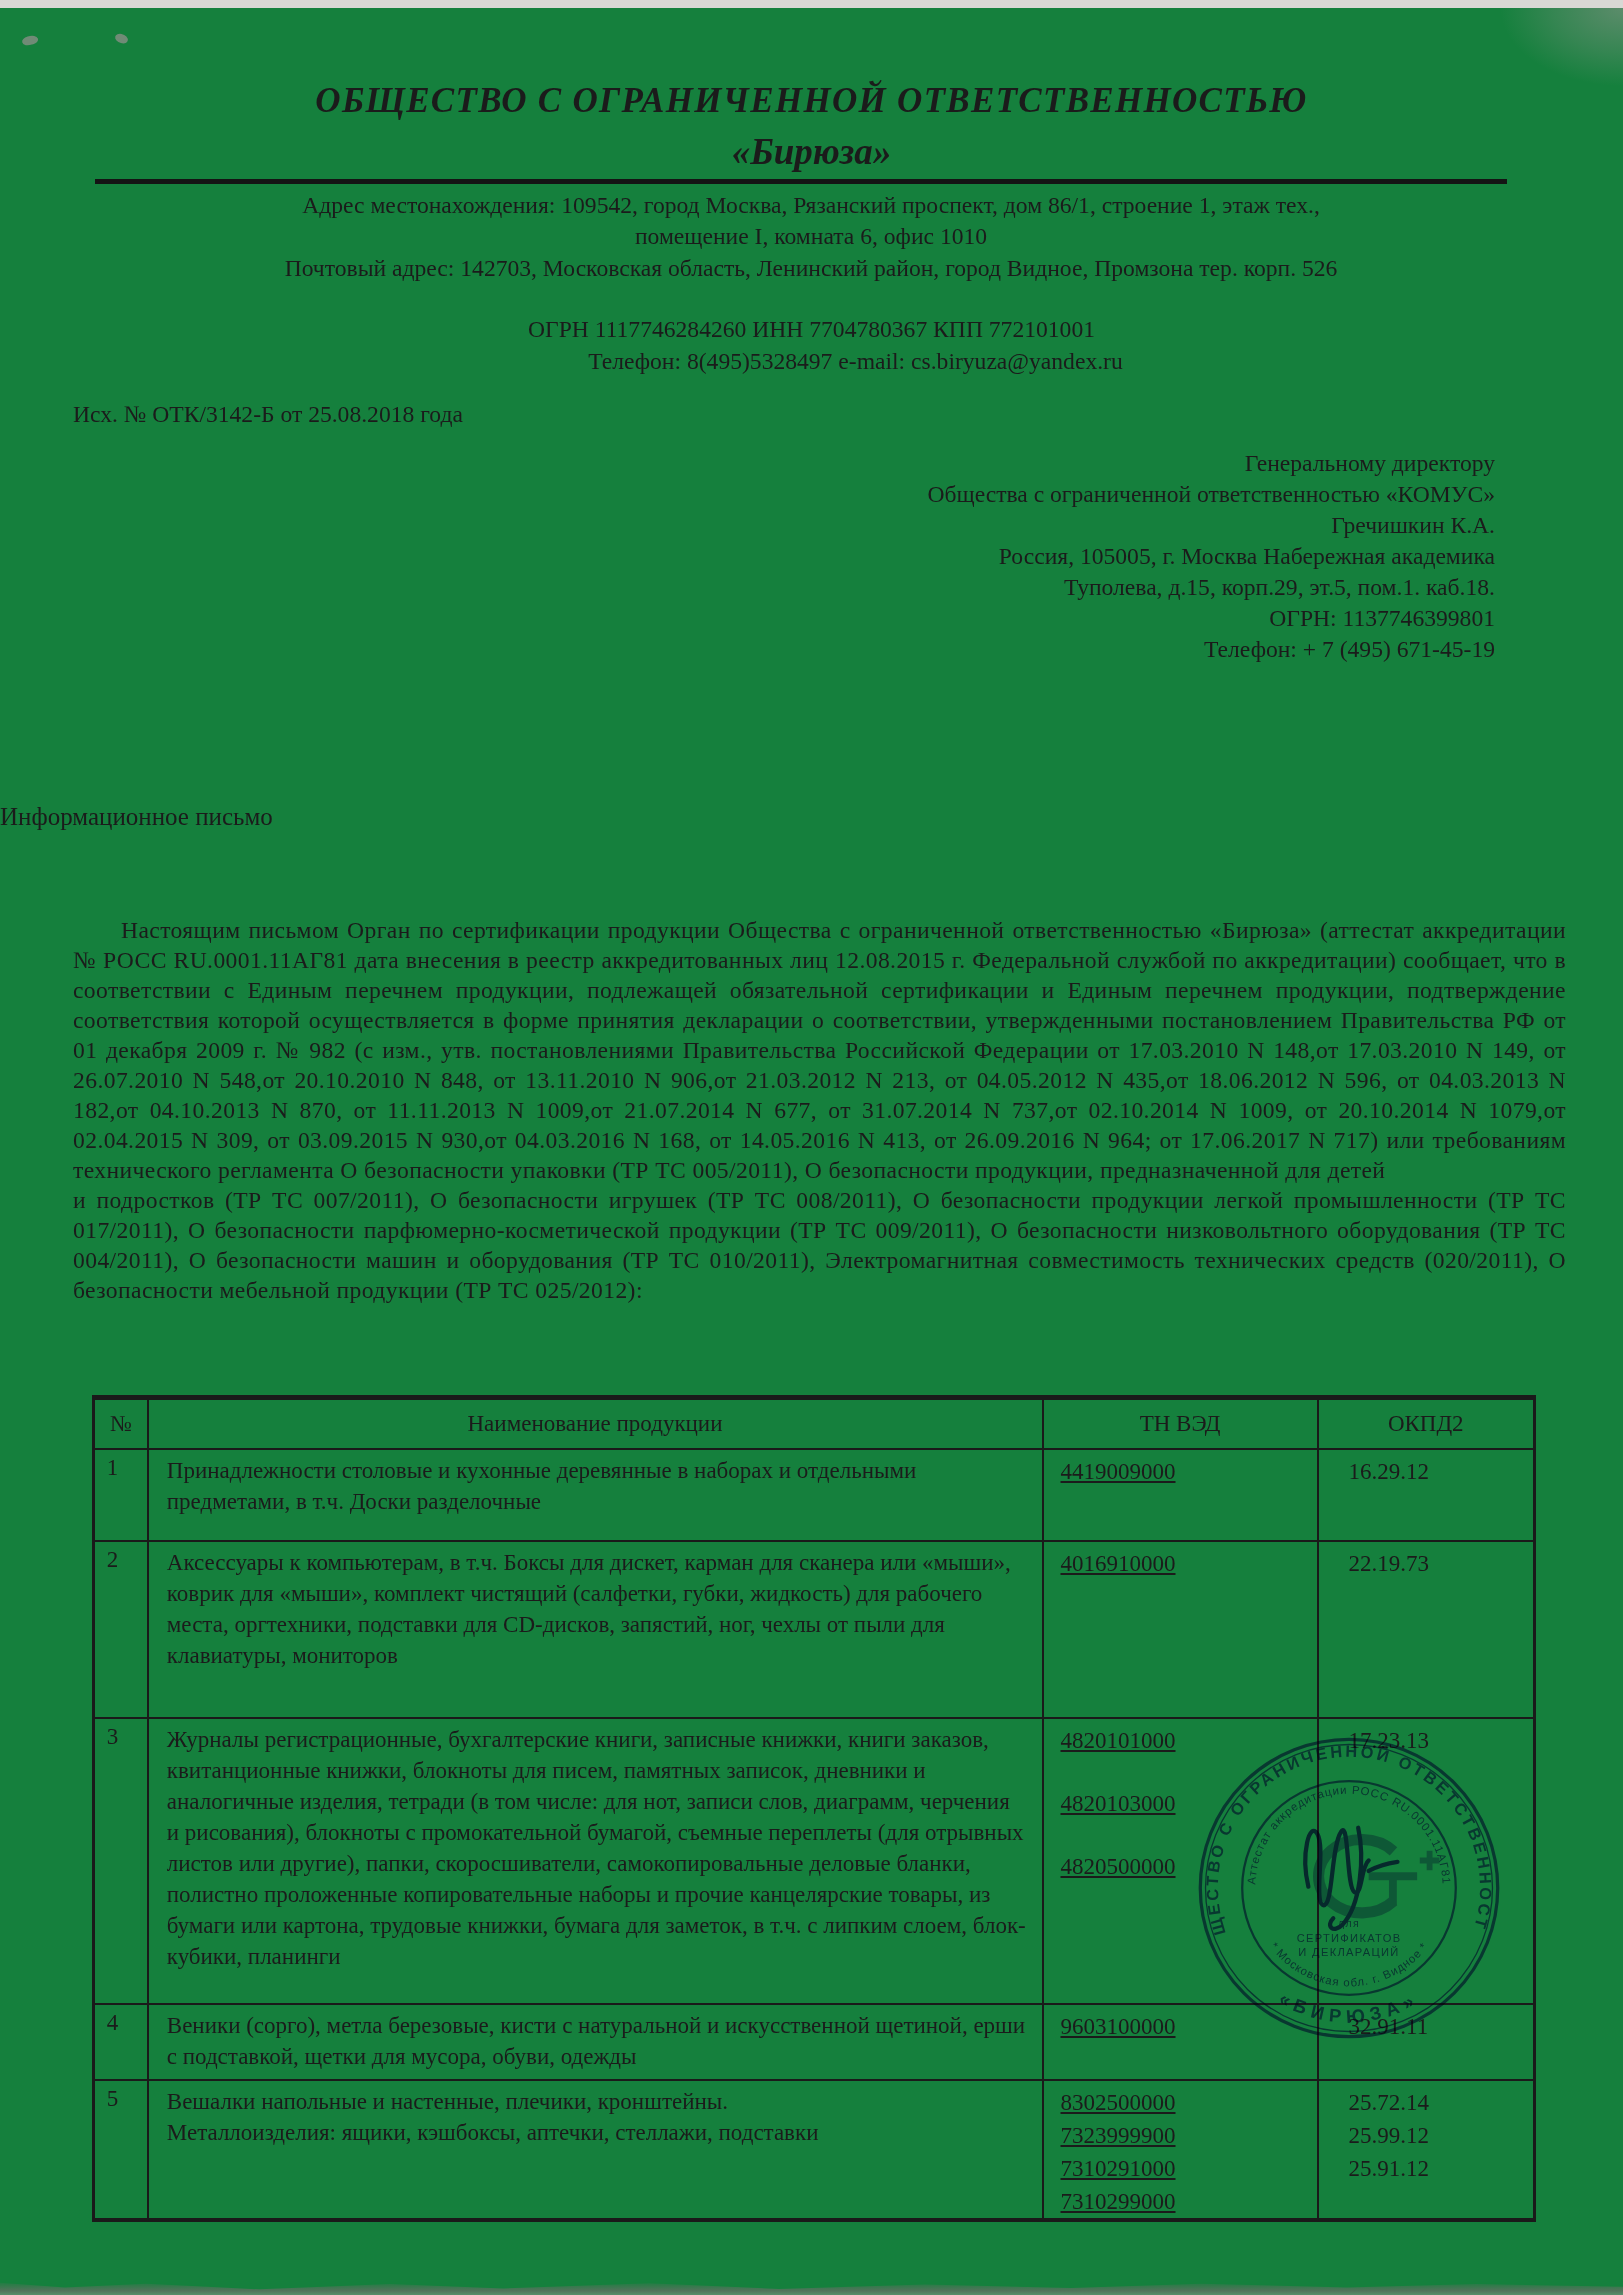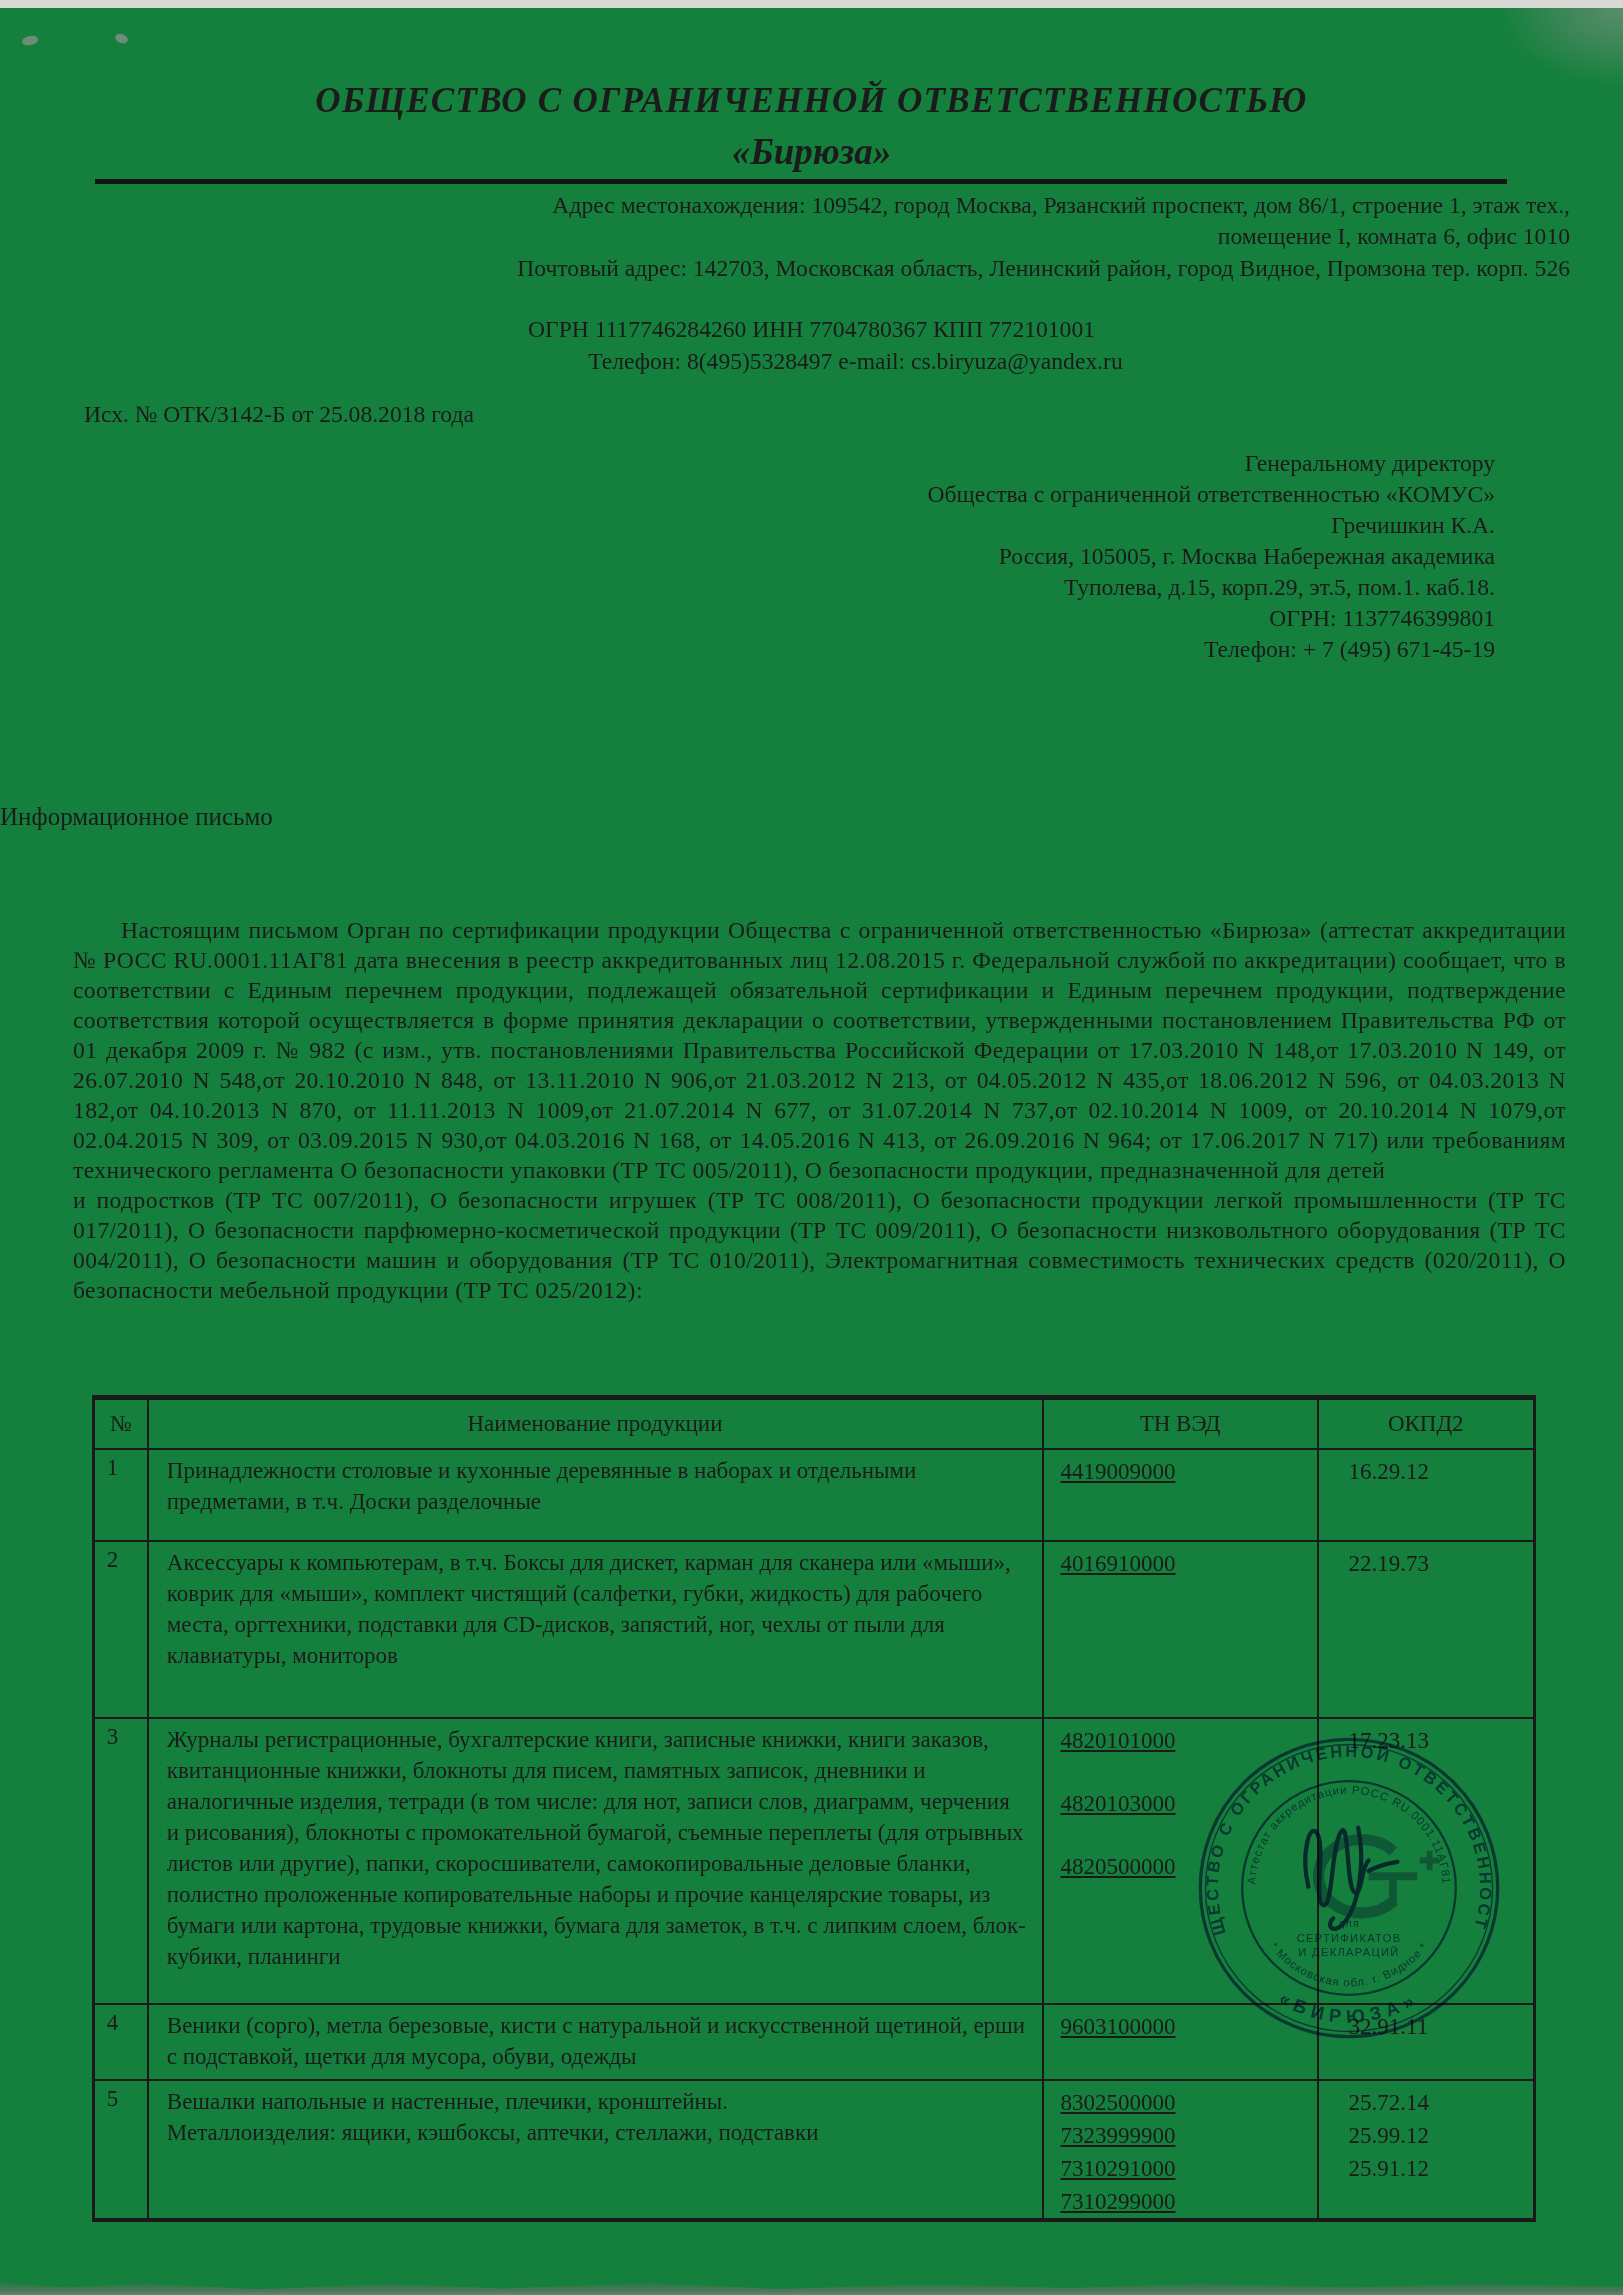--- a/index.html
+++ b/index.html
@@ -17,25 +17,25 @@
   .speck.s1{left:22px;top:27.5px;width:15.7px;height:8.5px;transform:rotate(-18deg);}
   .speck.s2{left:115px;top:26px;width:13px;height:9.2px;transform:rotate(12deg);}
   .bottom-edge{position:absolute;left:0;bottom:0;width:100%;height:22px;
     background:linear-gradient(to bottom, rgba(120,120,115,0) 0%, rgba(110,110,105,.7) 45%, rgba(190,190,185,.4) 70%, rgba(150,150,145,.55) 100%);
     clip-path:polygon(0 8%,4% 30%,9% 12%,16% 38%,24% 14%,31% 34%,40% 10%,48% 36%,57% 16%,66% 32%,74% 12%,83% 30%,91% 14%,100% 26%,100% 100%,0 100%);}
   
   .lh{position:absolute;left:0;width:100%;text-align:center;}
   .company-1{top:73px;font-size:35px;font-weight:bold;font-style:italic;letter-spacing:1.3px;}
   .company-2{top:122px;font-size:37px;font-weight:bold;font-style:italic;}
   .rule{position:absolute;left:95px;top:171px;width:1412px;height:4.6px;background:#141414;}
-  .addr{position:absolute;left:52px;width:1518px;text-align:right;font-size:23.6px;}
+  .addr{position:absolute;left:52px;width:1518px;text-align:center;font-size:23.6px;}
   .addr1{top:184px;} .addr2{top:215px;} .addr3{top:247px;}
   .ogrn-line{position:absolute;left:0;width:1623px;text-align:center;font-size:23.6px;top:308px;}
   .phone-line{position:absolute;left:0;width:1623px;text-align:center;font-size:23.6px;top:340px;padding-left:44px;}
-  .outref{position:absolute;left:84px;top:393px;font-size:23.6px;text-align:center;}
+  .outref{position:absolute;left:73px;top:393px;font-size:23.6px;text-align:center;}
   
   .recipient{position:absolute;right:128px;top:440px;text-align:right;font-size:23.6px;line-height:31px;}
   
   .letter-title{position:absolute;left:0;width:1623px;top:795px;font-size:25px;}
   .body-text{position:absolute;left:73px;top:907px;width:1493px;font-size:23.6px;line-height:30px;text-align:justify;letter-spacing:0.4px;}
   .body-text p{margin:0;}
   .body-text p.first{text-indent:48px;}
   
   table.products{position:absolute;left:92px;top:1387px;width:1440px;
     border-collapse:collapse;table-layout:fixed;font-size:23px;}

